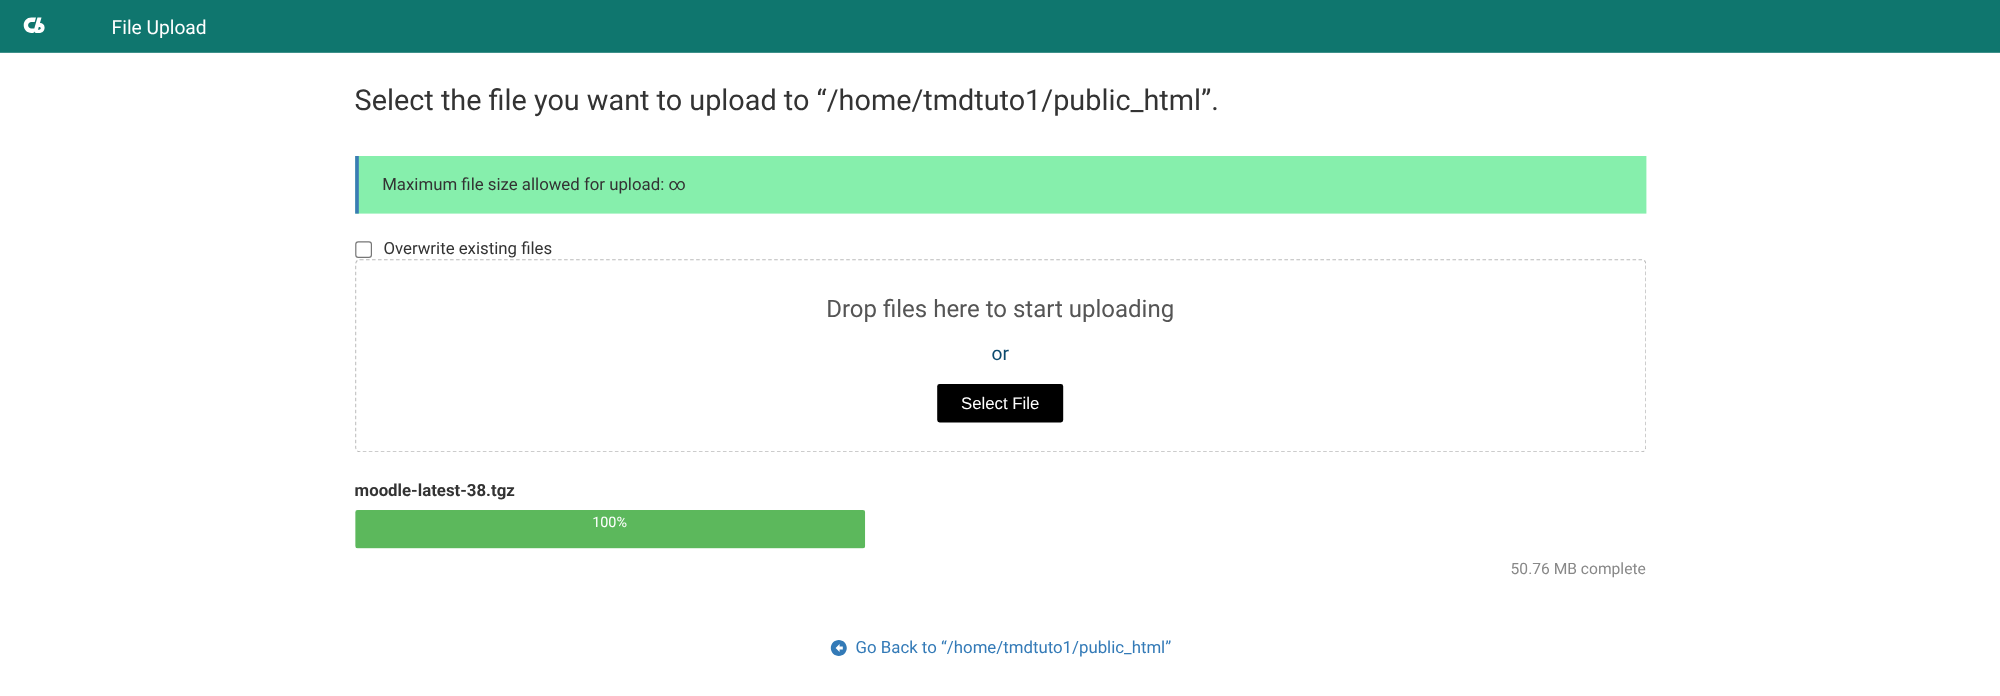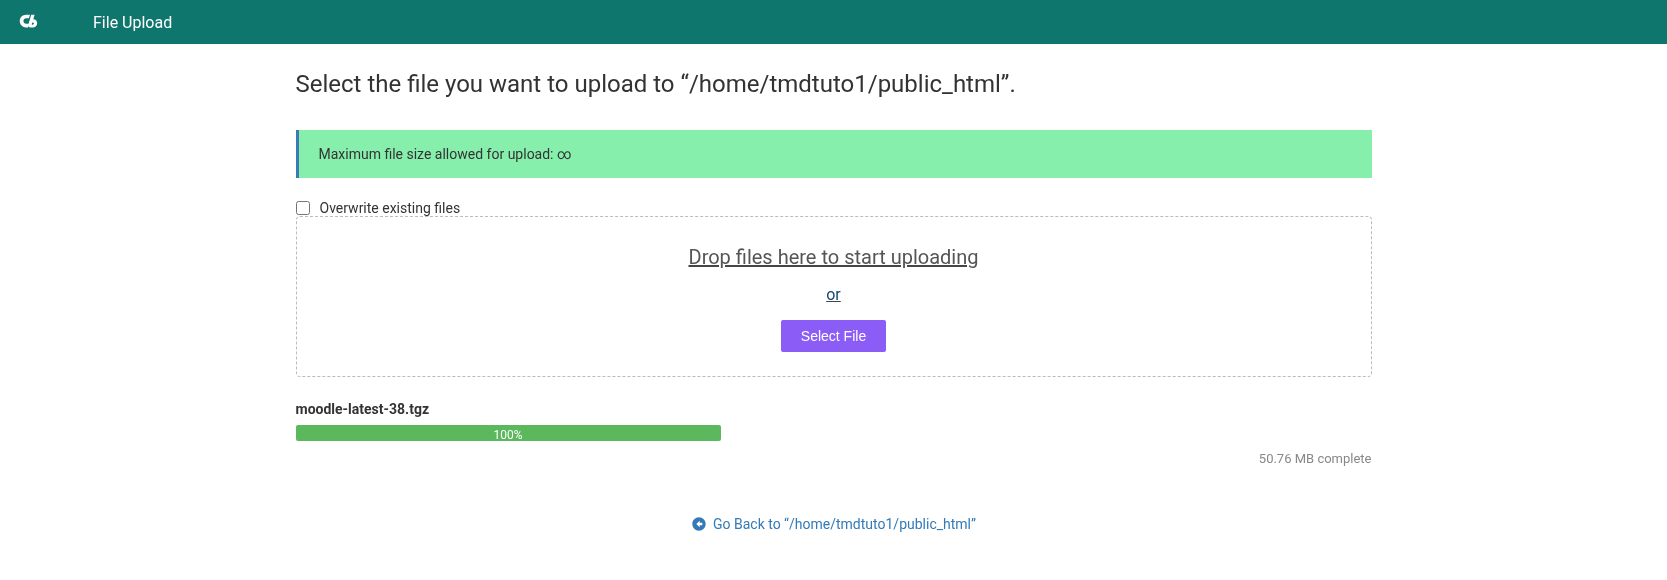--- a/index.html
+++ b/index.html
@@ -68,53 +68,52 @@
       width: 14px;
       height: 14px;
       margin: 0;
     }
     .dropzone {
       border: 1px dashed #bbb;
       border-radius: 4px;
       padding: 28px 20px 24px;
       text-align: center;
       margin-bottom: 24px;
-      text-decoration: underline;
     }
     .dropzone-text {
       font-size: 20px;
       color: #555;
       margin-bottom: 16px;
     }
     .dropzone-or {
       font-size: 16px;
       color: #0c4a6e;
       margin-bottom: 16px;
     }
     .select-file-btn {
-      background: #8b5cf6;
+      background: #000000;
       color: #fff;
       border: none;
       padding: 8px 20px;
       font-size: 14px;
       border-radius: 2px;
       cursor: pointer;
     }
     .upload-progress {
       margin-bottom: 50px;
     }
     .filename {
       font-weight: 700;
       font-size: 14px;
       color: #333;
       margin-bottom: 8px;
     }
     .progress-bar {
       width: 425px;
-      height: 16px;
+      height: 32px;
       background: #14b8a6;
       border-radius: 2px;
       overflow: hidden;
       margin-bottom: 10px;
     }
     .progress-fill {
       height: 100%;
       background: #5cb85c;
       color: #fff;
       font-size: 12px;

